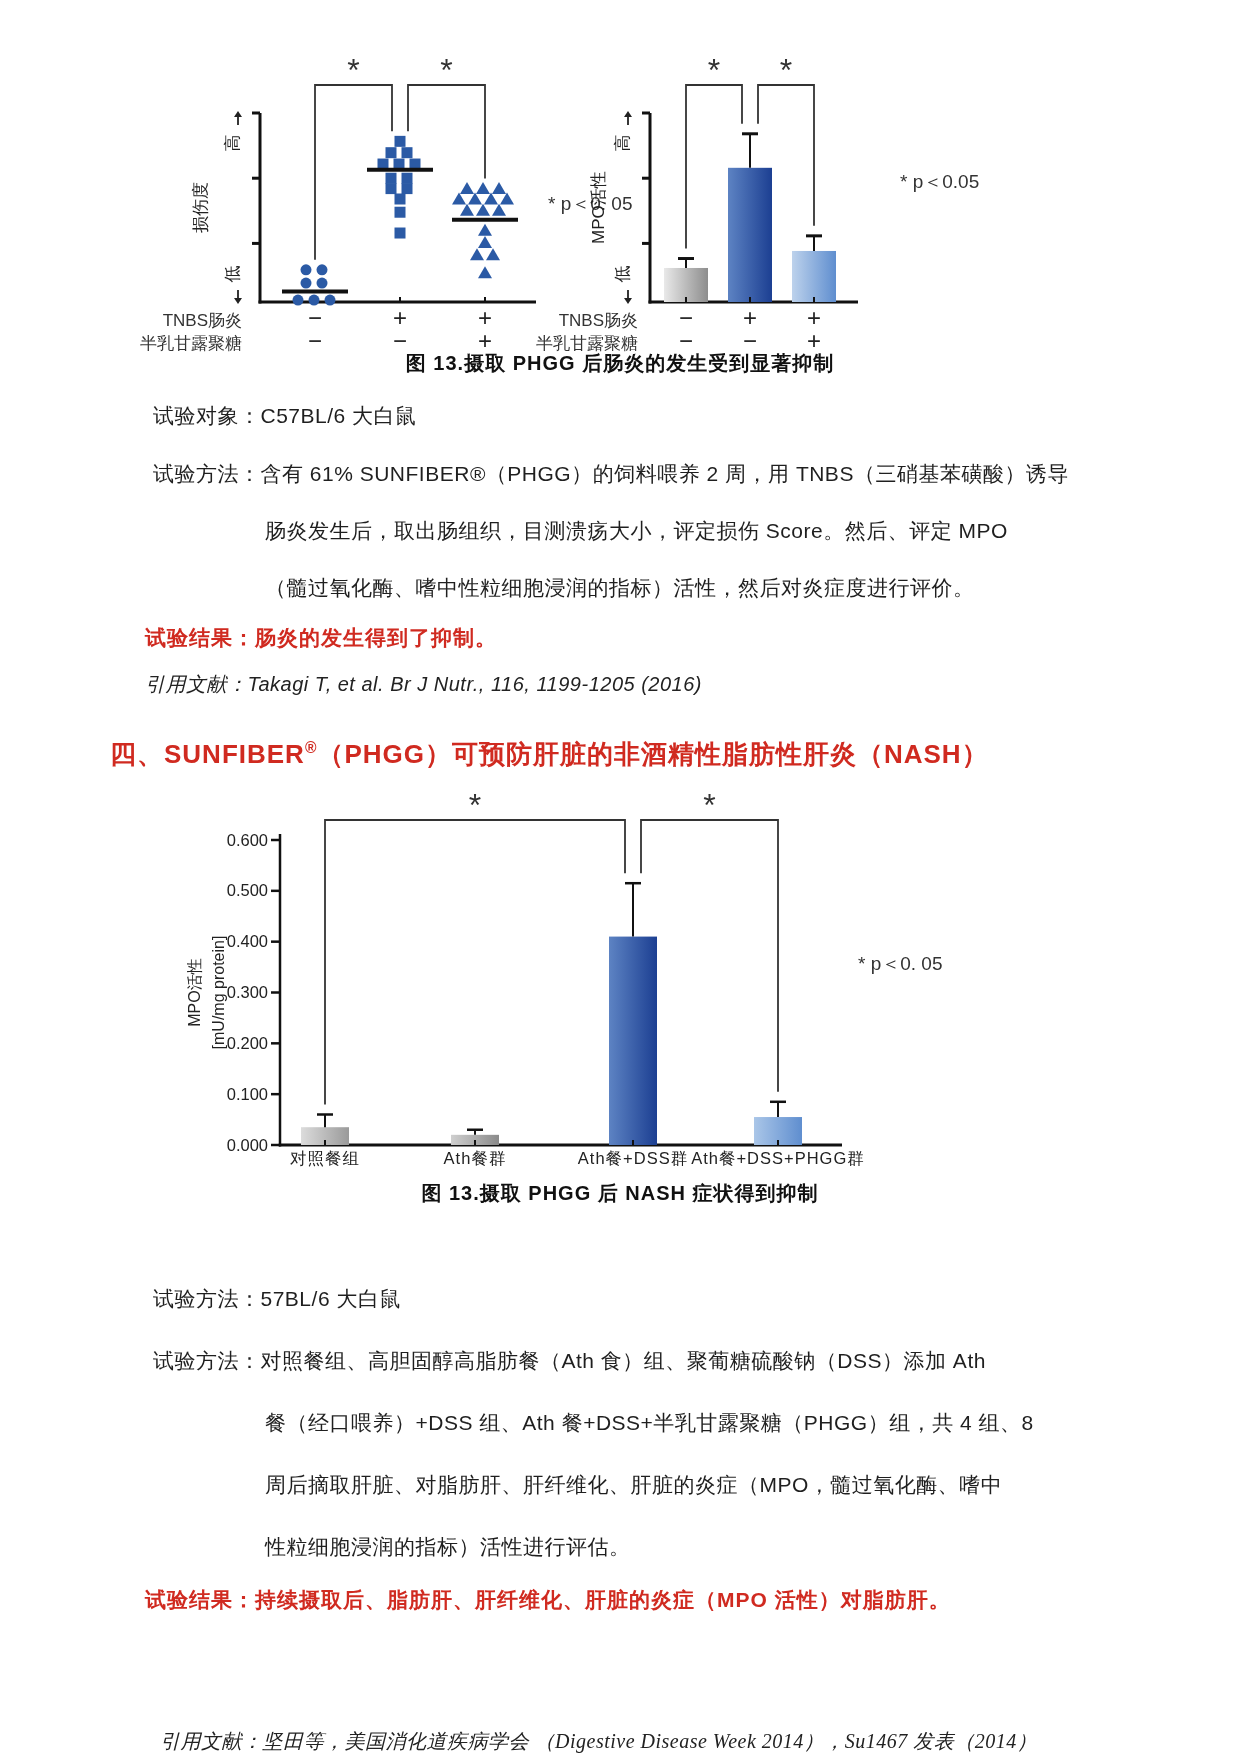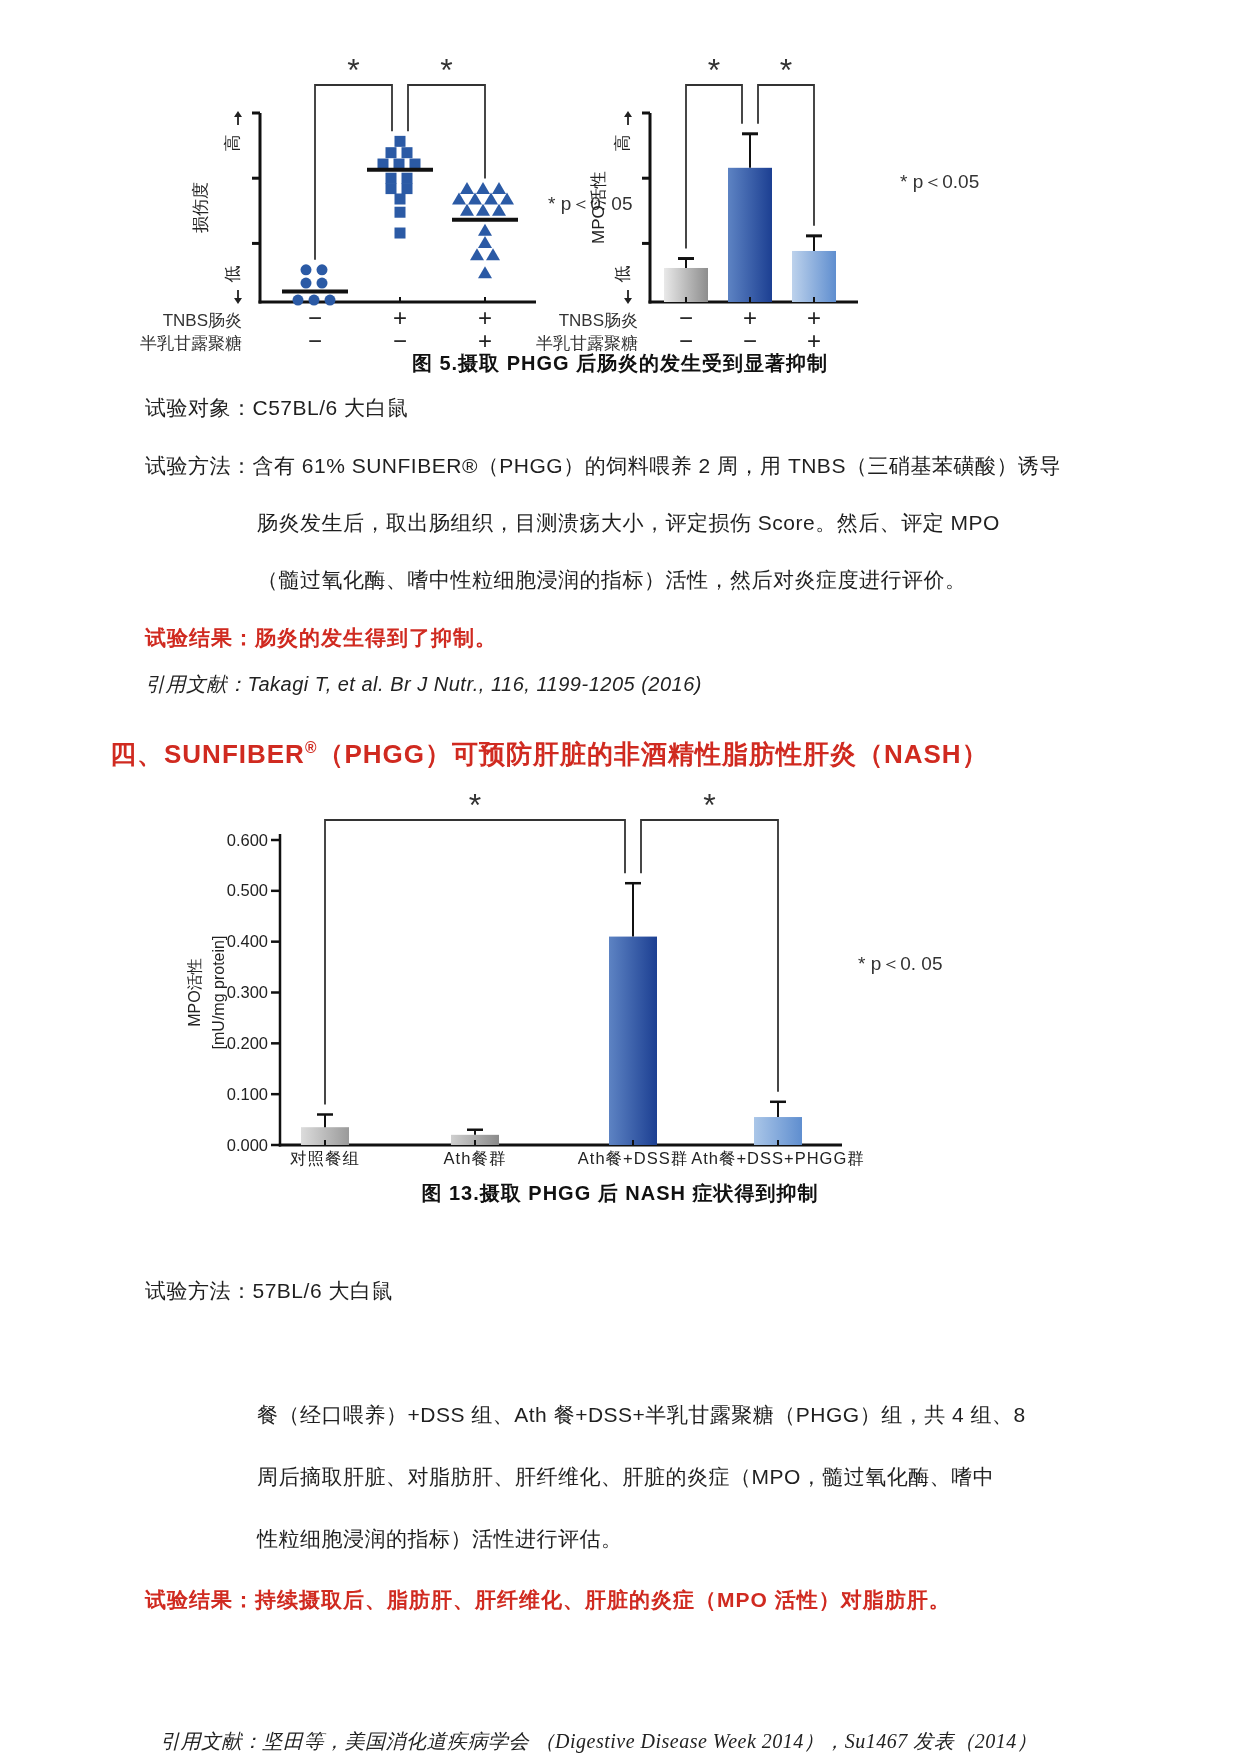--- a/index.html
+++ b/index.html
@@ -12,21 +12,21 @@
     font-size:26px;font-weight:bold;color:#d02a20;letter-spacing:1px;margin:0;white-space:nowrap;
   }
   .sec-title sup{font-size:60%;}
   .chart{position:absolute;overflow:visible;}
   .chart text{font-family:"Liberation Sans","DejaVu Sans",sans-serif;}
   .fig-caption{
     position:absolute;left:0;width:1240px;text-align:center;
     font-size:20px;font-weight:bold;color:#111;letter-spacing:1px;
   }
   .body-line{
-    position:absolute;font-size:21px;color:#1f1f1f;letter-spacing:0.5px;white-space:nowrap;margin:0;
+    position:absolute;font-size:21px;color:#1f1f1f;letter-spacing:0.5px;white-space:nowrap;margin:8px;
   }
   .result-line{
     position:absolute;font-size:21px;font-weight:bold;color:#d02a20;letter-spacing:1px;white-space:nowrap;margin:0;
   }
   .citation{
     position:absolute;font-size:20px;font-style:italic;color:#222;letter-spacing:0.5px;white-space:nowrap;margin:0;
   }
   .citation.right{}
 </style>
 </head>
@@ -150,21 +150,21 @@
       <text x="118" y="280" fill="#333" font-size="17" text-anchor="end">TNBS肠炎</text>
       <text x="166" y="280" fill="#222" font-size="24" text-anchor="middle">−</text>
       <text x="230" y="280" fill="#222" font-size="24" text-anchor="middle">+</text>
       <text x="294" y="280" fill="#222" font-size="24" text-anchor="middle">+</text>
       <text x="118" y="303" fill="#333" font-size="17" text-anchor="end">半乳甘露聚糖</text>
       <text x="166" y="303" fill="#222" font-size="24" text-anchor="middle">−</text>
       <text x="230" y="303" fill="#222" font-size="24" text-anchor="middle">−</text>
       <text x="294" y="303" fill="#222" font-size="24" text-anchor="middle">+</text>
     </svg>
 
-  <div class="fig-caption" style="top:350px;">图 5.摄取 PHGG 后肠炎的发生受到显著抑制</div>
+  <div class="fig-caption" style="top:350px;">图 13.摄取 PHGG 后肠炎的发生受到显著抑制</div>
 
   <p class="body-line" style="left:145px;top:394px;">试验对象：C57BL/6 大白鼠</p>
   <p class="body-line" style="left:145px;top:452px;">试验方法：含有 61% SUNFIBER®（PHGG）的饲料喂养 2 周，用 TNBS（三硝基苯磺酸）诱导</p>
   <p class="body-line" style="left:257px;top:509px;">肠炎发生后，取出肠组织，目测溃疡大小，评定损伤 Score。然后、评定 MPO</p>
   <p class="body-line" style="left:257px;top:566px;">（髓过氧化酶、嗜中性粒细胞浸润的指标）活性，然后对炎症度进行评价。</p>
   <p class="result-line" style="left:145px;top:624px;">试验结果：肠炎的发生得到了抑制。</p>
   <p class="citation right" style="left:145px;top:671px;width:867px;">引用文献：Takagi T, et al. Br J Nutr., 116, 1199-1205 (2016)</p>
 
   <h2 class="sec-title abs" style="left:110px;top:737px;"><span>四、SUNFIBER</span><sup>®</sup><span>（PHGG）可预防肝脏的非酒精性脂肪性肝炎（NASH）</span></h2>
 
@@ -228,19 +228,20 @@
       <path d="M 175 314.5 L 175 30 L 475 30 L 475 83.20833333333331" fill="none" stroke="#333" stroke-width="1.8"></path>
       <text x="325" y="26" fill="#333" font-size="32" text-anchor="middle">*</text>
       <path d="M 491 83.20833333333331 L 491 30 L 628 30 L 628 301.7916666666667" fill="none" stroke="#333" stroke-width="1.8"></path>
       <text x="559.5" y="26" fill="#333" font-size="32" text-anchor="middle">*</text>
       <text x="708" y="180" fill="#333" font-size="19" text-anchor="start">* p＜0. 05</text>
     </svg>
 
   <div class="fig-caption" style="top:1180px;">图 13.摄取 PHGG 后 NASH 症状得到抑制</div>
 
   <p class="body-line" style="left:145px;top:1277px;">试验方法：57BL/6 大白鼠</p>
+  <p class="body-line" style="left:145px;top:1339px;">试验方法：对照餐组、高胆固醇高脂肪餐（Ath 食）组、聚葡糖硫酸钠（DSS）添加 Ath</p>
   <p class="body-line" style="left:257px;top:1401px;">餐（经口喂养）+DSS 组、Ath 餐+DSS+半乳甘露聚糖（PHGG）组，共 4 组、8</p>
   <p class="body-line" style="left:257px;top:1463px;">周后摘取肝脏、对脂肪肝、肝纤维化、肝脏的炎症（MPO，髓过氧化酶、嗜中</p>
   <p class="body-line" style="left:257px;top:1525px;">性粒细胞浸润的指标）活性进行评估。</p>
   <p class="result-line" style="left:145px;top:1586px;">试验结果：持续摄取后、脂肪肝、肝纤维化、肝脏的炎症（MPO 活性）对脂肪肝。</p>
   <p class="citation" style="left:160px;top:1728px;font-family:Liberation Serif, serif;">引用文献：坚田等，美国消化道疾病学会 （Digestive Disease Week 2014），Su1467 发表（2014）</p>
 
 </div>
 
 </body></html>

